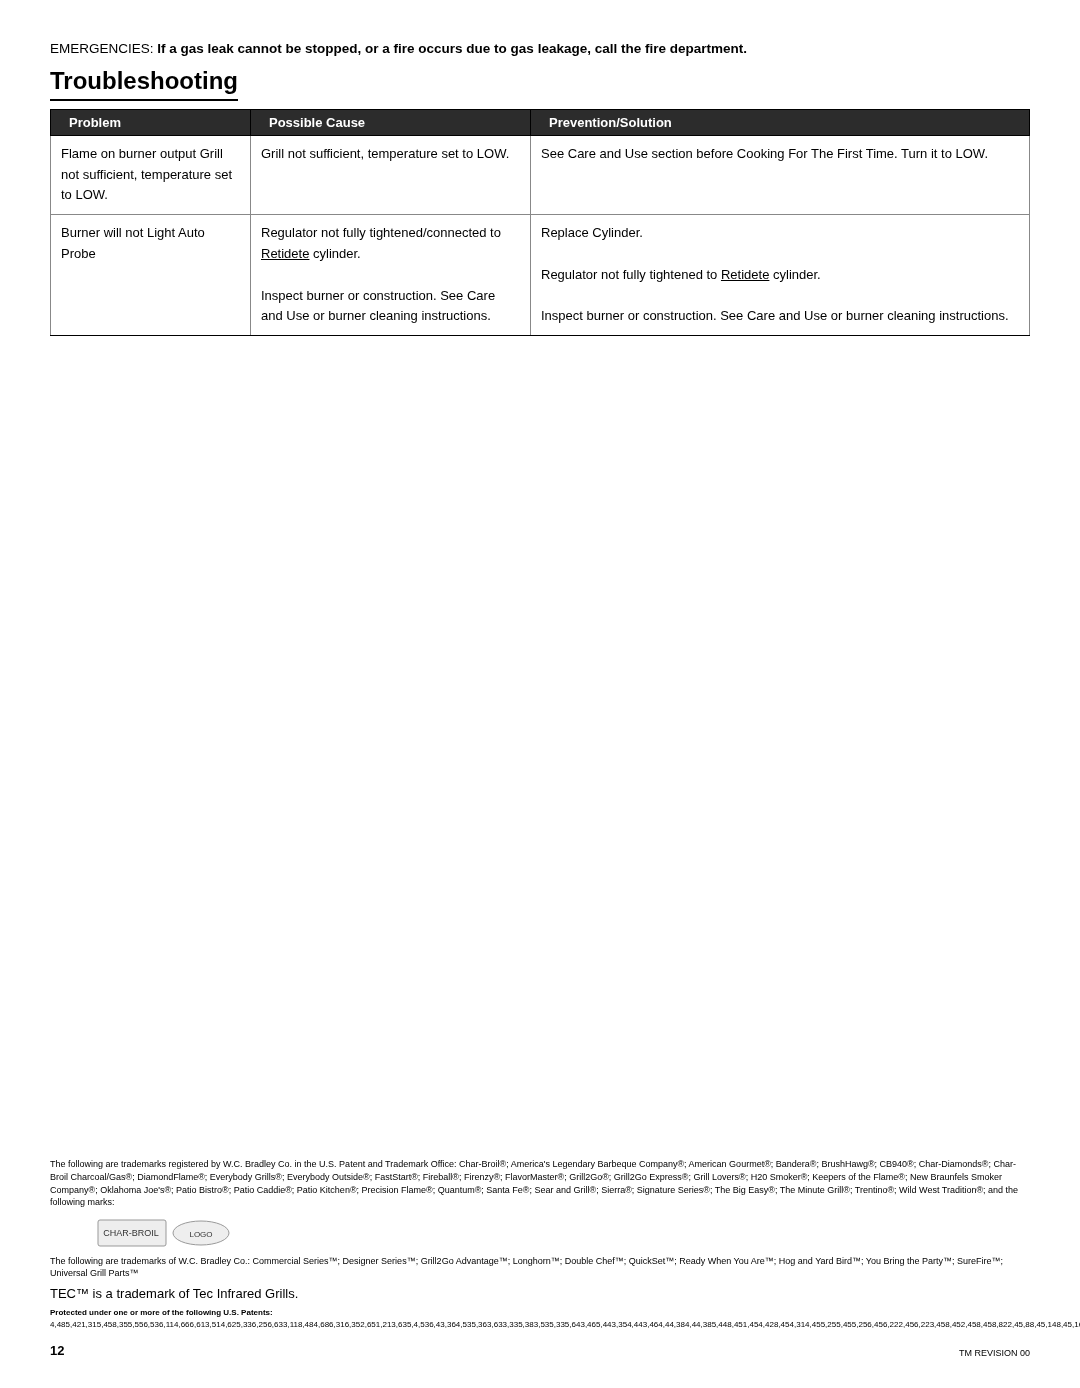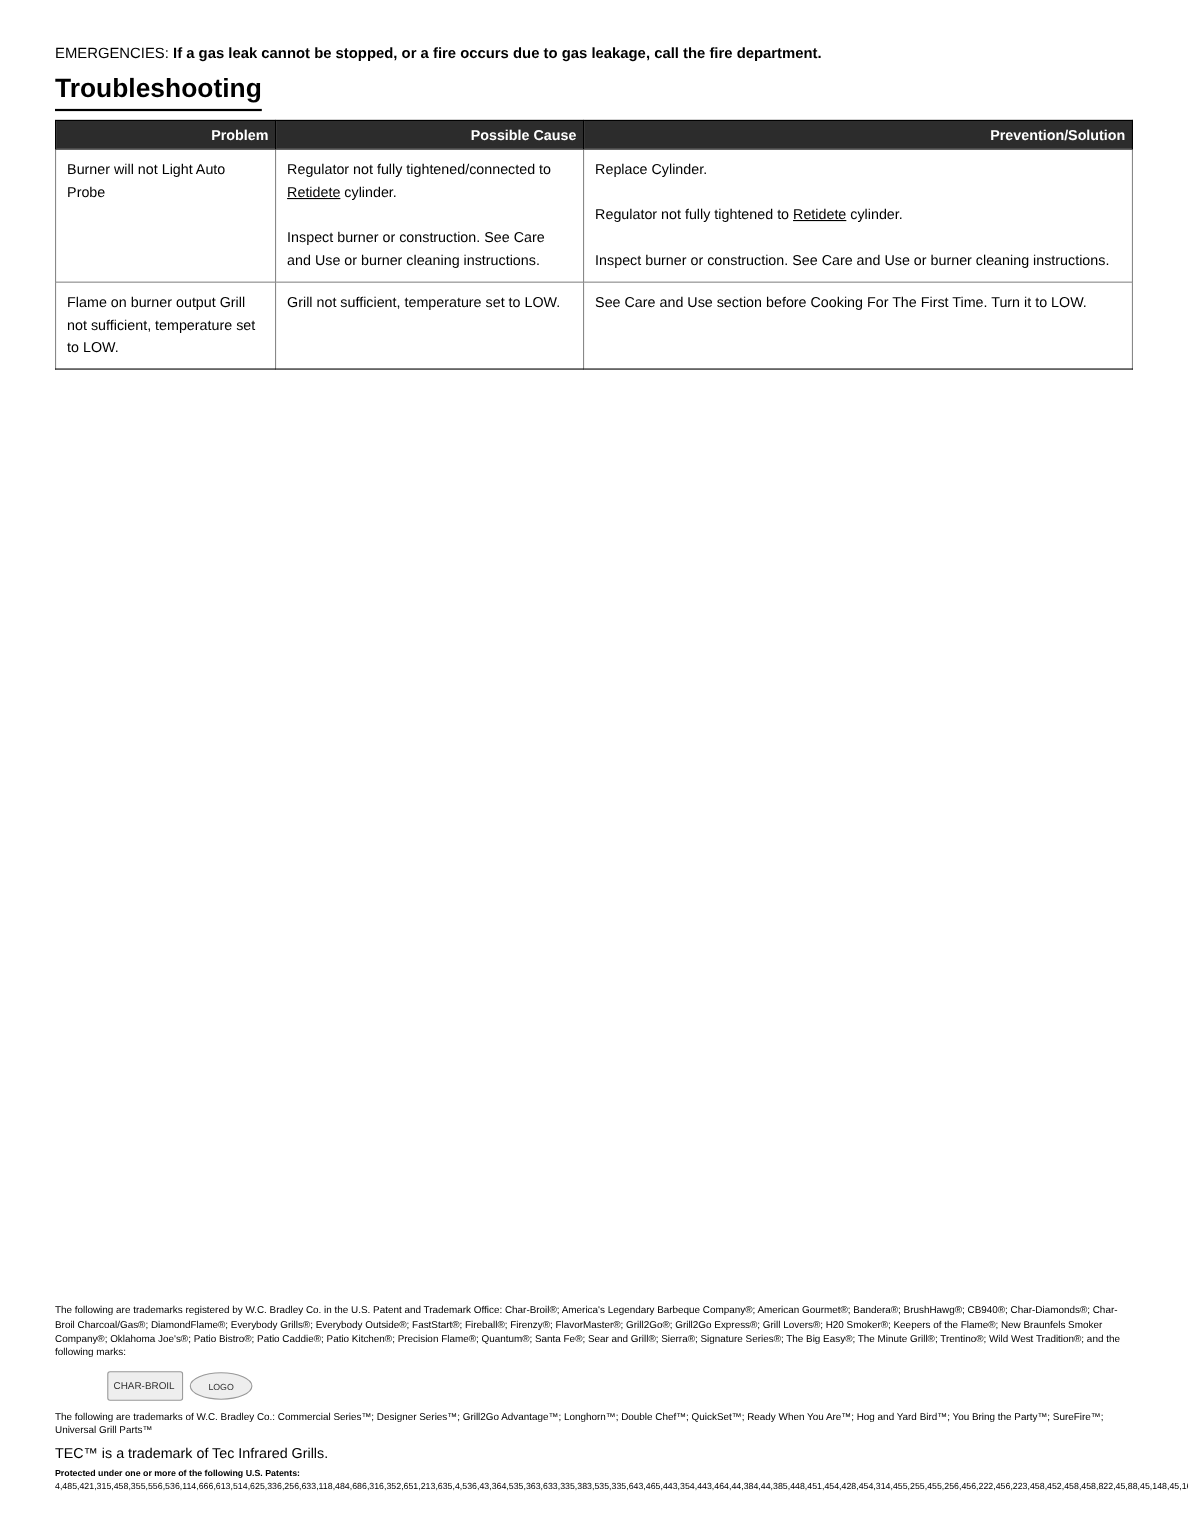--- a/index.html
+++ b/index.html
@@ -40,22 +40,22 @@
     .troubleshoot-table {
       width: 100%;
       border-collapse: collapse;
       border: 1px solid #000;
       margin-bottom: 20px;
     }
 
     .troubleshoot-table th {
       background: #2c2c2c;
       color: #ffffff;
-      text-align: right;
-      padding: 5px 6px;
+      text-align: left;
+      padding: 5px 18px;
       font-size: 13px;
       font-weight: bold;
       border: 1px solid #000;
     }
 
     .troubleshoot-table td {
       padding: 8px 10px;
       vertical-align: top;
       border: 1px solid #888;
       font-size: 13px;
@@ -151,41 +151,41 @@
       <thead>
         <tr>
           <th class="col-problem">Problem</th>
           <th class="col-cause">Possible Cause</th>
           <th class="col-solution">Prevention/Solution</th>
         </tr>
       </thead>
       <tbody>
         <tr>
           <td class="col-problem">
+            <span>Flame on burner output Grill not sufficient, temperature set to LOW.</span>
+          </td>
+          <td class="col-cause">
+            <span>Grill not sufficient, temperature set to LOW.</span>
+          </td>
+          <td class="col-solution">
+            <span>See Care and Use section before Cooking For The First Time. Turn it to LOW.</span>
+          </td>
+        </tr>
+        <tr>
+          <td class="col-problem">
             <span>Burner will not Light Auto Probe</span>
           </td>
           <td class="col-cause">
             <span>Regulator not fully tightened/connected to <u>Retidete</u> cylinder.</span><br><br>
             <span>Inspect burner or construction. See Care and Use or burner cleaning instructions.</span>
           </td>
           <td class="col-solution">
             <span>Replace Cylinder.</span><br><br>
             <span>Regulator not fully tightened to <u>Retidete</u> cylinder.</span><br><br>
             <span>Inspect burner or construction. See Care and Use or burner cleaning instructions.</span>
-          </td>
-        </tr>
-        <tr>
-          <td class="col-problem">
-            <span>Flame on burner output Grill not sufficient, temperature set to LOW.</span>
-          </td>
-          <td class="col-cause">
-            <span>Grill not sufficient, temperature set to LOW.</span>
-          </td>
-          <td class="col-solution">
-            <span>See Care and Use section before Cooking For The First Time. Turn it to LOW.</span>
           </td>
         </tr>
       </tbody>
     </table>
   </div>
 </div>
 
 <div style="position: fixed; bottom: 30px; left: 50px; right: 50px;">
   <p class="trademark-text">
     <span>The following are trademarks registered by W.C. Bradley Co. in the U.S. Patent and Trademark Office: Char-Broil®; America's Legendary Barbeque Company®; American Gourmet®; Bandera®; BrushHawg®; CB940®; Char-Diamonds®; Char-Broil Charcoal/Gas®; DiamondFlame®; Everybody Grills®; Everybody Outside®; FastStart®; Fireball®; Firenzy®; FlavorMaster®; Grill2Go®; Grill2Go Express®; Grill Lovers®; H20 Smoker®; Keepers of the Flame®; New Braunfels Smoker Company®; Oklahoma Joe's®; Patio Bistro®; Patio Caddie®; Patio Kitchen®; Precision Flame®; Quantum®; Santa Fe®; Sear and Grill®; Sierra®; Signature Series®; The Big Easy®; The Minute Grill®; Trentino®; Wild West Tradition®; and the following marks:</span>
@@ -208,13 +208,17 @@
     <span>The following are trademarks of W.C. Bradley Co.: Commercial Series™; Designer Series™; Grill2Go Advantage™; Longhorn™; Double Chef™; QuickSet™; Ready When You Are™; Hog and Yard Bird™; You Bring the Party™; SureFire™; Universal Grill Parts™</span>
   </p>
 
   <p class="tec-text">TEC™ is a trademark of Tec Infrared Grills.</p>
 
   <p class="patent-text">
     <strong>Protected under one or more of the following U.S. Patents:</strong>
     <span>4,485,421,315,458,355,556,536,114,666,613,514,625,336,256,633,118,484,686,316,352,651,213,635,4,536,43,364,535,363,633,335,383,535,335,643,465,443,354,443,464,44,384,44,385,448,451,454,428,454,314,455,255,455,256,456,222,456,223,458,452,458,458,822,45,88,45,148,45,161,45,163,465,123,465,663,466,343,466,52,43,414,441,48,451,546,54,64,841,842,48,141,4,438,44,355,12,31,142,231,556,233,636,France:1,231,422,184,18,646,Germany:18,646,South:384,565,Ci</span>
   </p>
 
+  <div class="footer-bottom">
+    <span class="page-num">12</span>
+    <span class="revision">TM REVISION 00</span>
+  </div>
 </div>
 
 </body></html>

